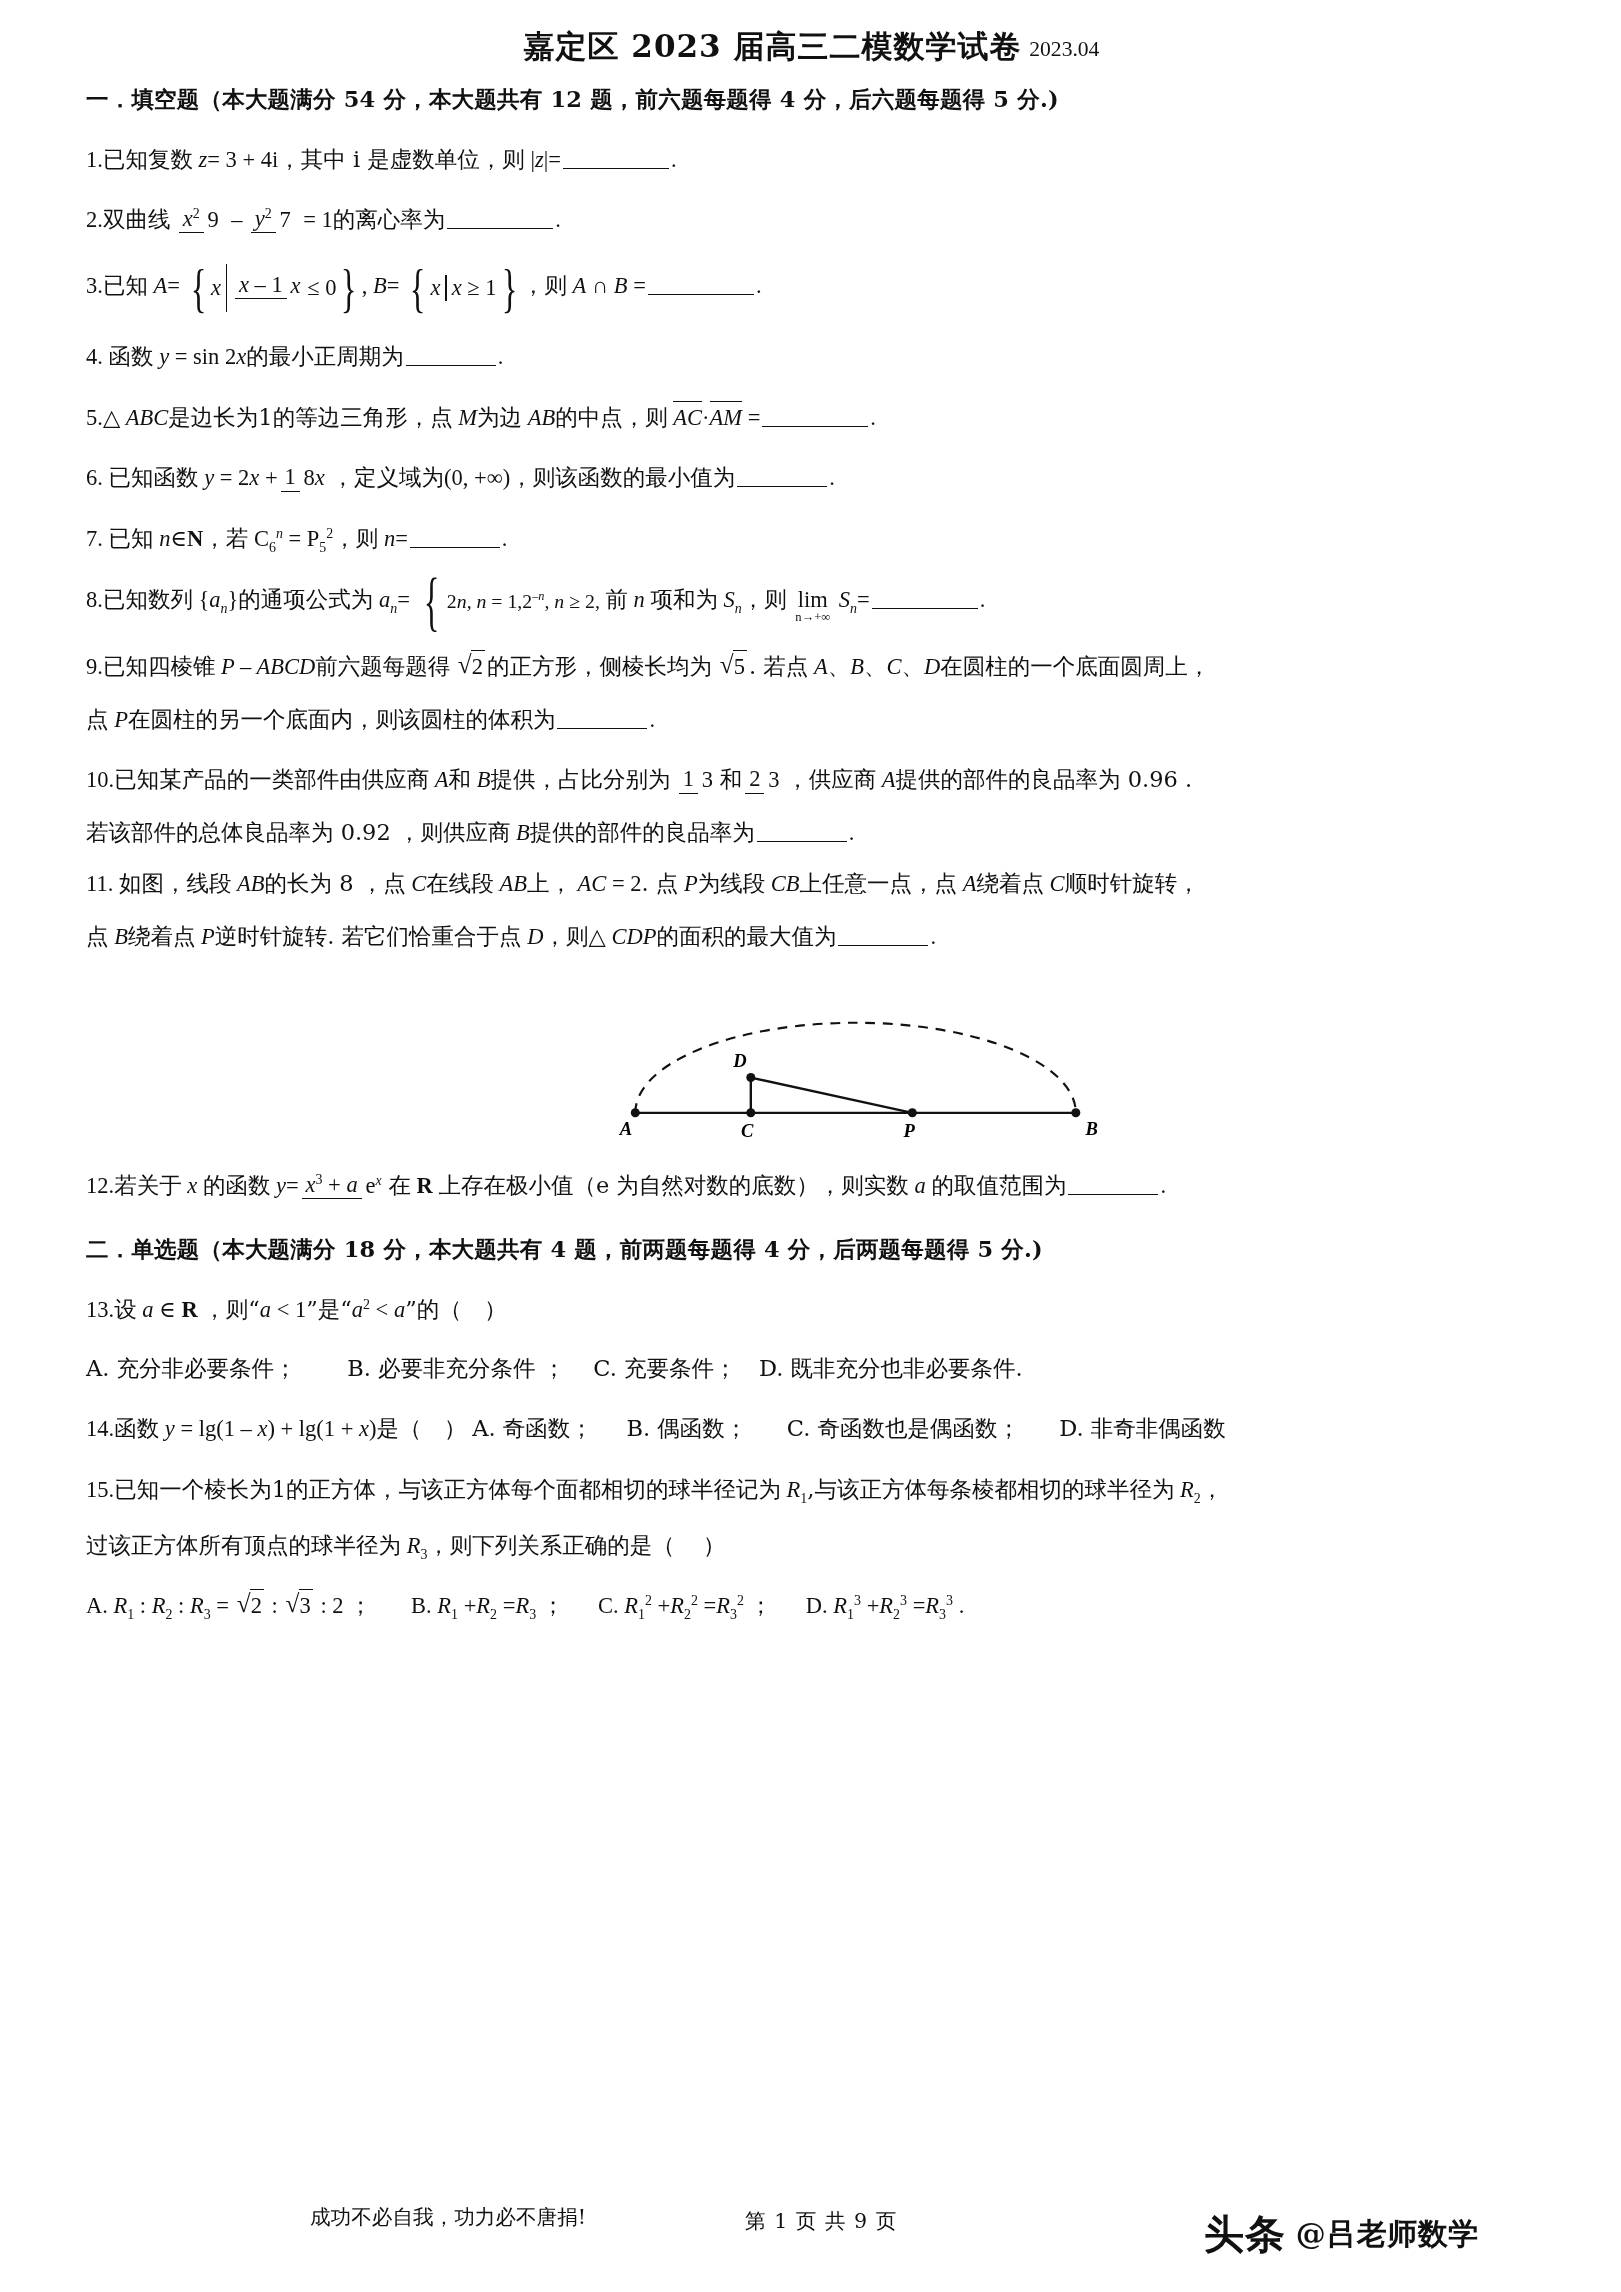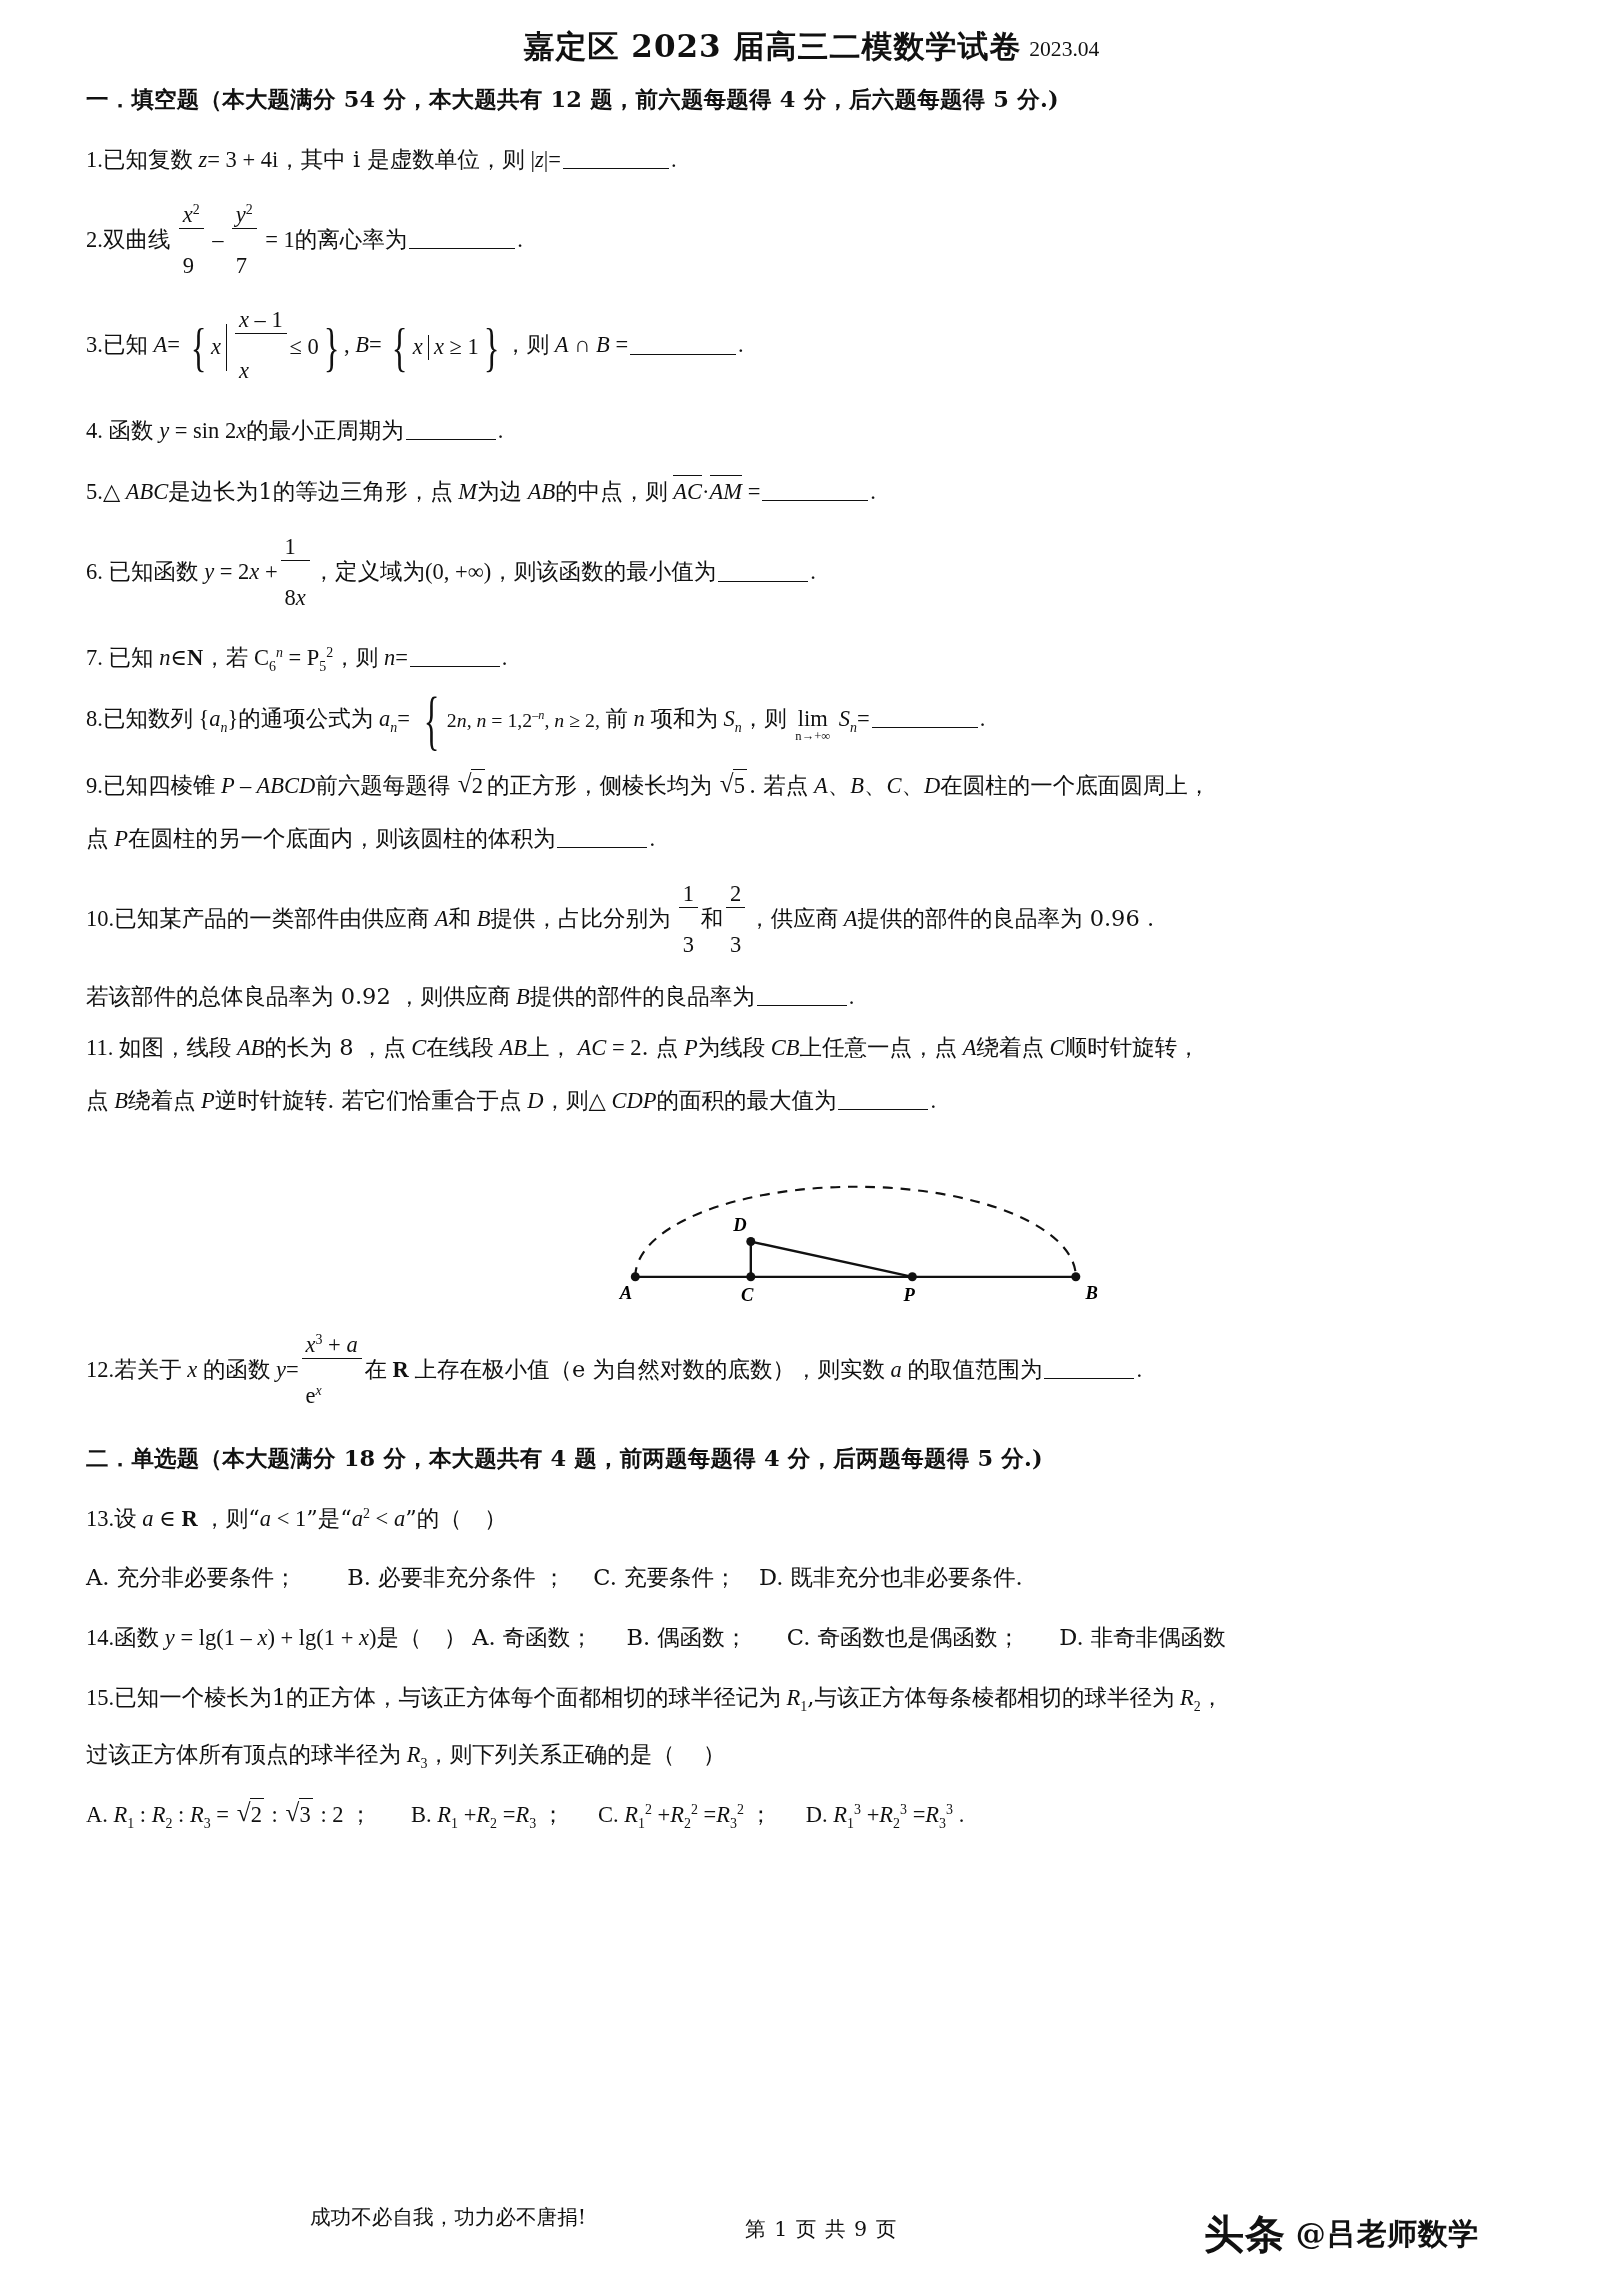--- a/index.html
+++ b/index.html
@@ -80,27 +80,25 @@
     width: 106px;
     height: 0.92em;
     vertical-align: -2px;
     margin: 0 2px;
   }
   .blank.sm { width: 90px; }
 
   
   .frac {
     display: inline-flex;
-    flex-direction: column;
     vertical-align: middle;
-    text-align: left;
+    text-align: right;
     margin: 0 2.9px;
     position: relative;
     top: -0.1em;
-    gap: 23px;
   }
   .frac .num {
     border-bottom: 1.4px solid #111;
     padding: 0 3.9px 1px 3.9px;
     line-height: 1.12;
   }
   .frac .den {
     padding: 1px 3.9px 0 3.9px;
     line-height: 1.12;
   }
@@ -189,21 +187,21 @@
   
   .footer {
     position: absolute;
     left: 0;
     top: 2203px;
     width: 1621px;
     font-size: 20.6px;
     font-family: "DejaVu Serif", "Liberation Serif", serif;
   }
   .footer .motto { position: absolute; left: 310px; top: 0; white-space: nowrap; }
-  .footer .pageno { position: absolute; left: 745px; top: 12px; white-space: nowrap; letter-spacing: 1px; }
+  .footer .pageno { position: absolute; left: 745px; top: 4px; white-space: nowrap; letter-spacing: 1px; }
 
   .watermark {
     position: absolute;
     left: 1204px;
     top: 2207px;
     display: flex;
     align-items: center;
     gap: 9.8px;
     font-family: "DejaVu Serif", "Liberation Serif", serif;
   }

